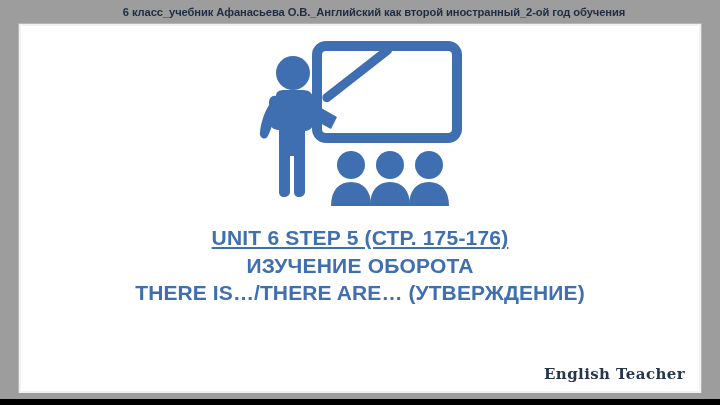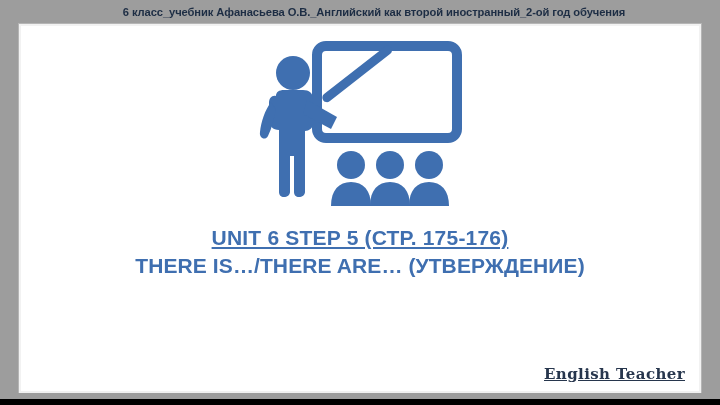--- a/index.html
+++ b/index.html
@@ -122,21 +122,20 @@
   #signature {
     position: absolute;
     right: 14px;
     bottom: 8px;
     font-family: "DejaVu Serif", serif;
     font-size: 15px;
     font-weight: bold;
     font-style: normal;
     color: #27364d;
     letter-spacing: 0.4px;
-    text-decoration: underline;
   }
 </style>
 </head>
 <body>
 
 <div id="slide-root">
 
   <div id="header-band">
     <span id="header-title">6 класс_учебник Афанасьева О.В._Английский как второй иностранный_2-ой год обучения</span>
   </div>
@@ -193,20 +192,21 @@
             <g>
               <circle cx="184" cy="125" r="14"></circle>
               <path d="M164 166 C164 150 172 142 184 142 C196 142 204 150 204 166 Z"></path>
             </g>
           </g>
         </svg>
       </div>
 
       <div id="lesson-heading">
         <span class="hl line-unit">UNIT 6 STEP 5 (СТР. 175-176)</span>
+        <span class="hl line-topic">ИЗУЧЕНИЕ ОБОРОТА</span>
         <span class="hl line-form">THERE IS…/THERE ARE… (УТВЕРЖДЕНИЕ)</span>
       </div>
 
       <div id="signature">English Teacher</div>
 
     </div>
   </div>
 
   <div id="bottom-gray-bar"></div>
   <div id="bottom-black-bar"></div>

